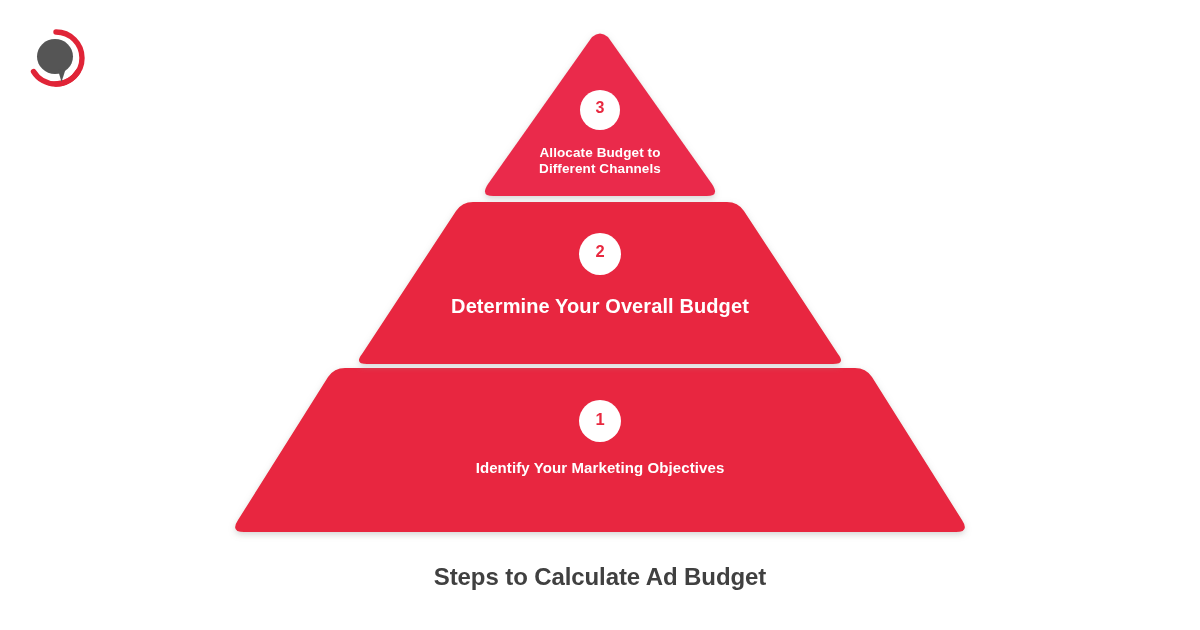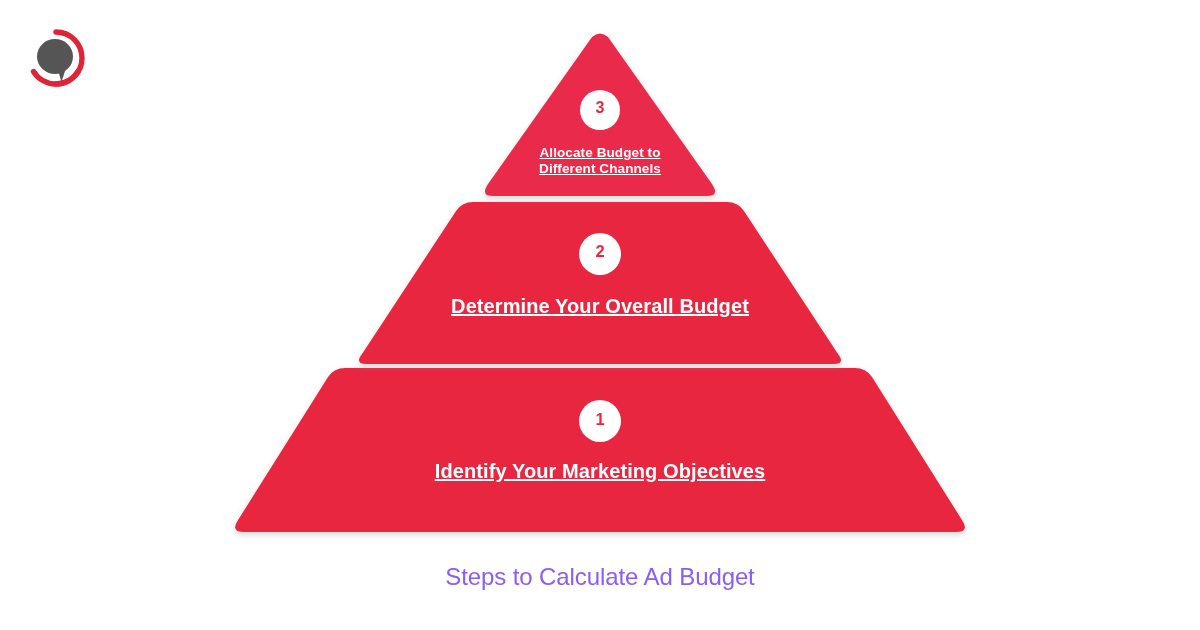--- a/index.html
+++ b/index.html
@@ -42,21 +42,20 @@
 
   .tier-label {
     position: absolute;
     text-align: center;
     color: #ffffff;
     font-weight: bold;
     letter-spacing: 0.1px;
     line-height: 1.22;
     pointer-events: none;
     white-space: pre-line;
-    text-decoration: underline;
   }
 
   .tier-num {
     position: absolute;
     text-align: center;
     color: #e8283f;
     font-weight: bold;
     pointer-events: none;
   }
 
@@ -86,39 +85,39 @@
     top: 242px;
     width: 50px;
     font-size: 16.5px;
   }
 
   
   #label-1 {
     left: 380px;
     top: 459px;
     width: 440px;
-    font-size: 20px;
+    font-size: 15px;
   }
   #num-1 {
     left: 575px;
     top: 410px;
     width: 50px;
     font-size: 16.5px;
   }
 
   
   #caption {
     position: absolute;
     left: 0;
     top: 563px;
     width: 1200px;
     text-align: center;
     font-size: 24px;
-    font-weight: normal;
-    color: #8b5cf6;
+    font-weight: bold;
+    color: #404040;
     letter-spacing: -0.1px;
   }
 </style>
 </head>
 <body>
 
 <div id="canvas">
 
   <div id="logo">
     <svg width="60" height="60" viewBox="0 0 60 60">

